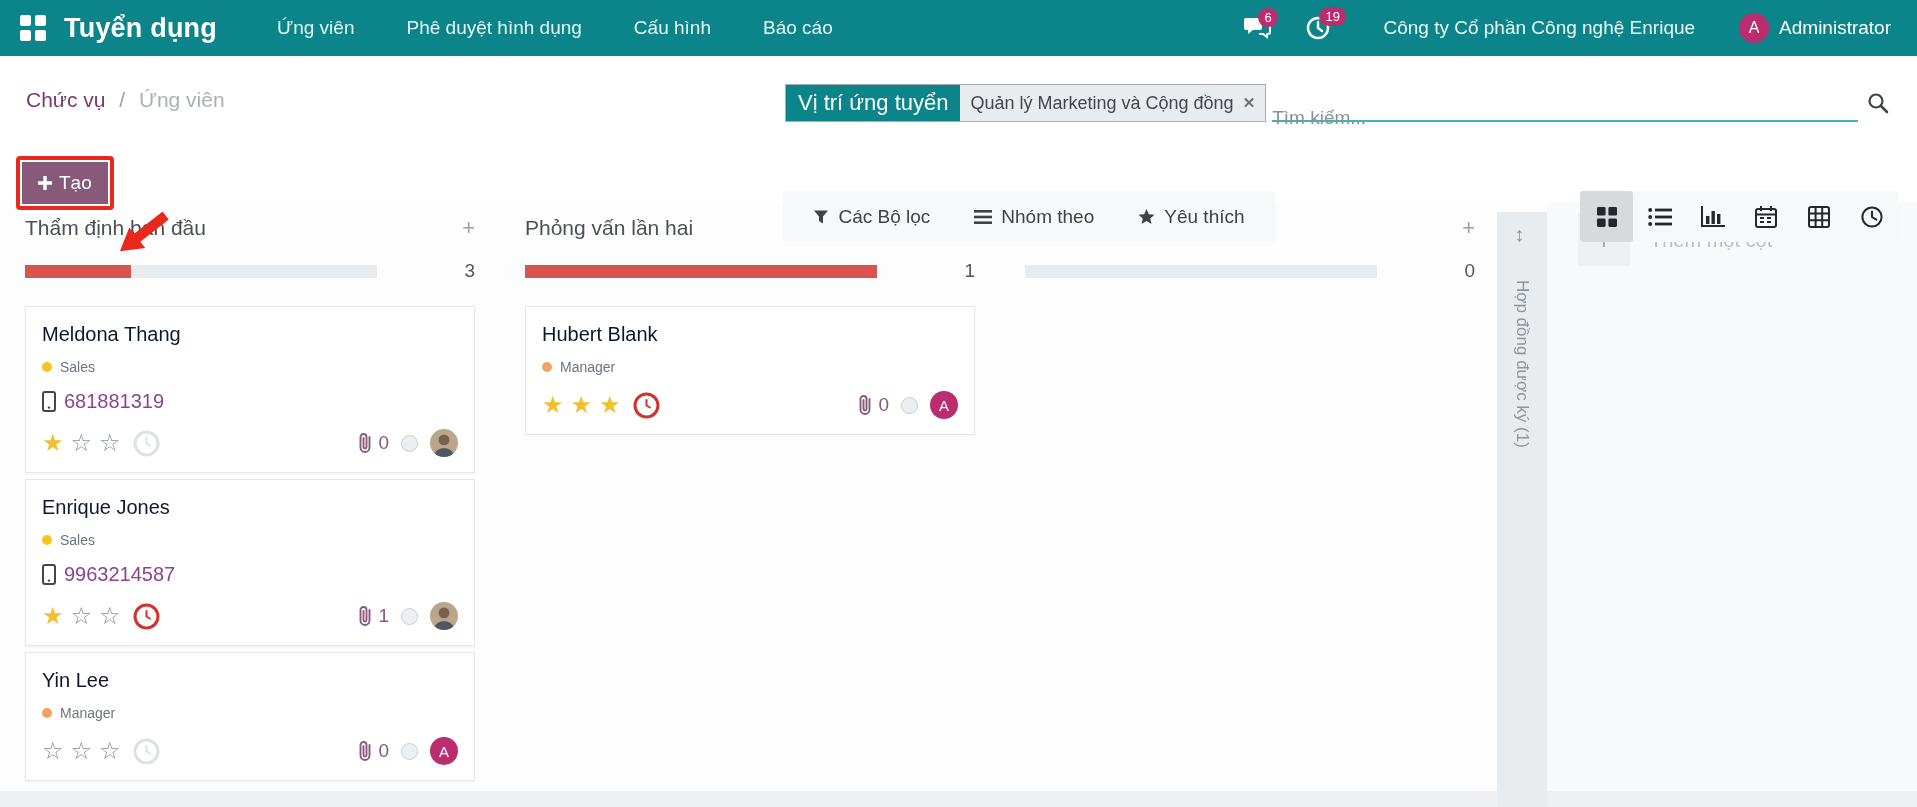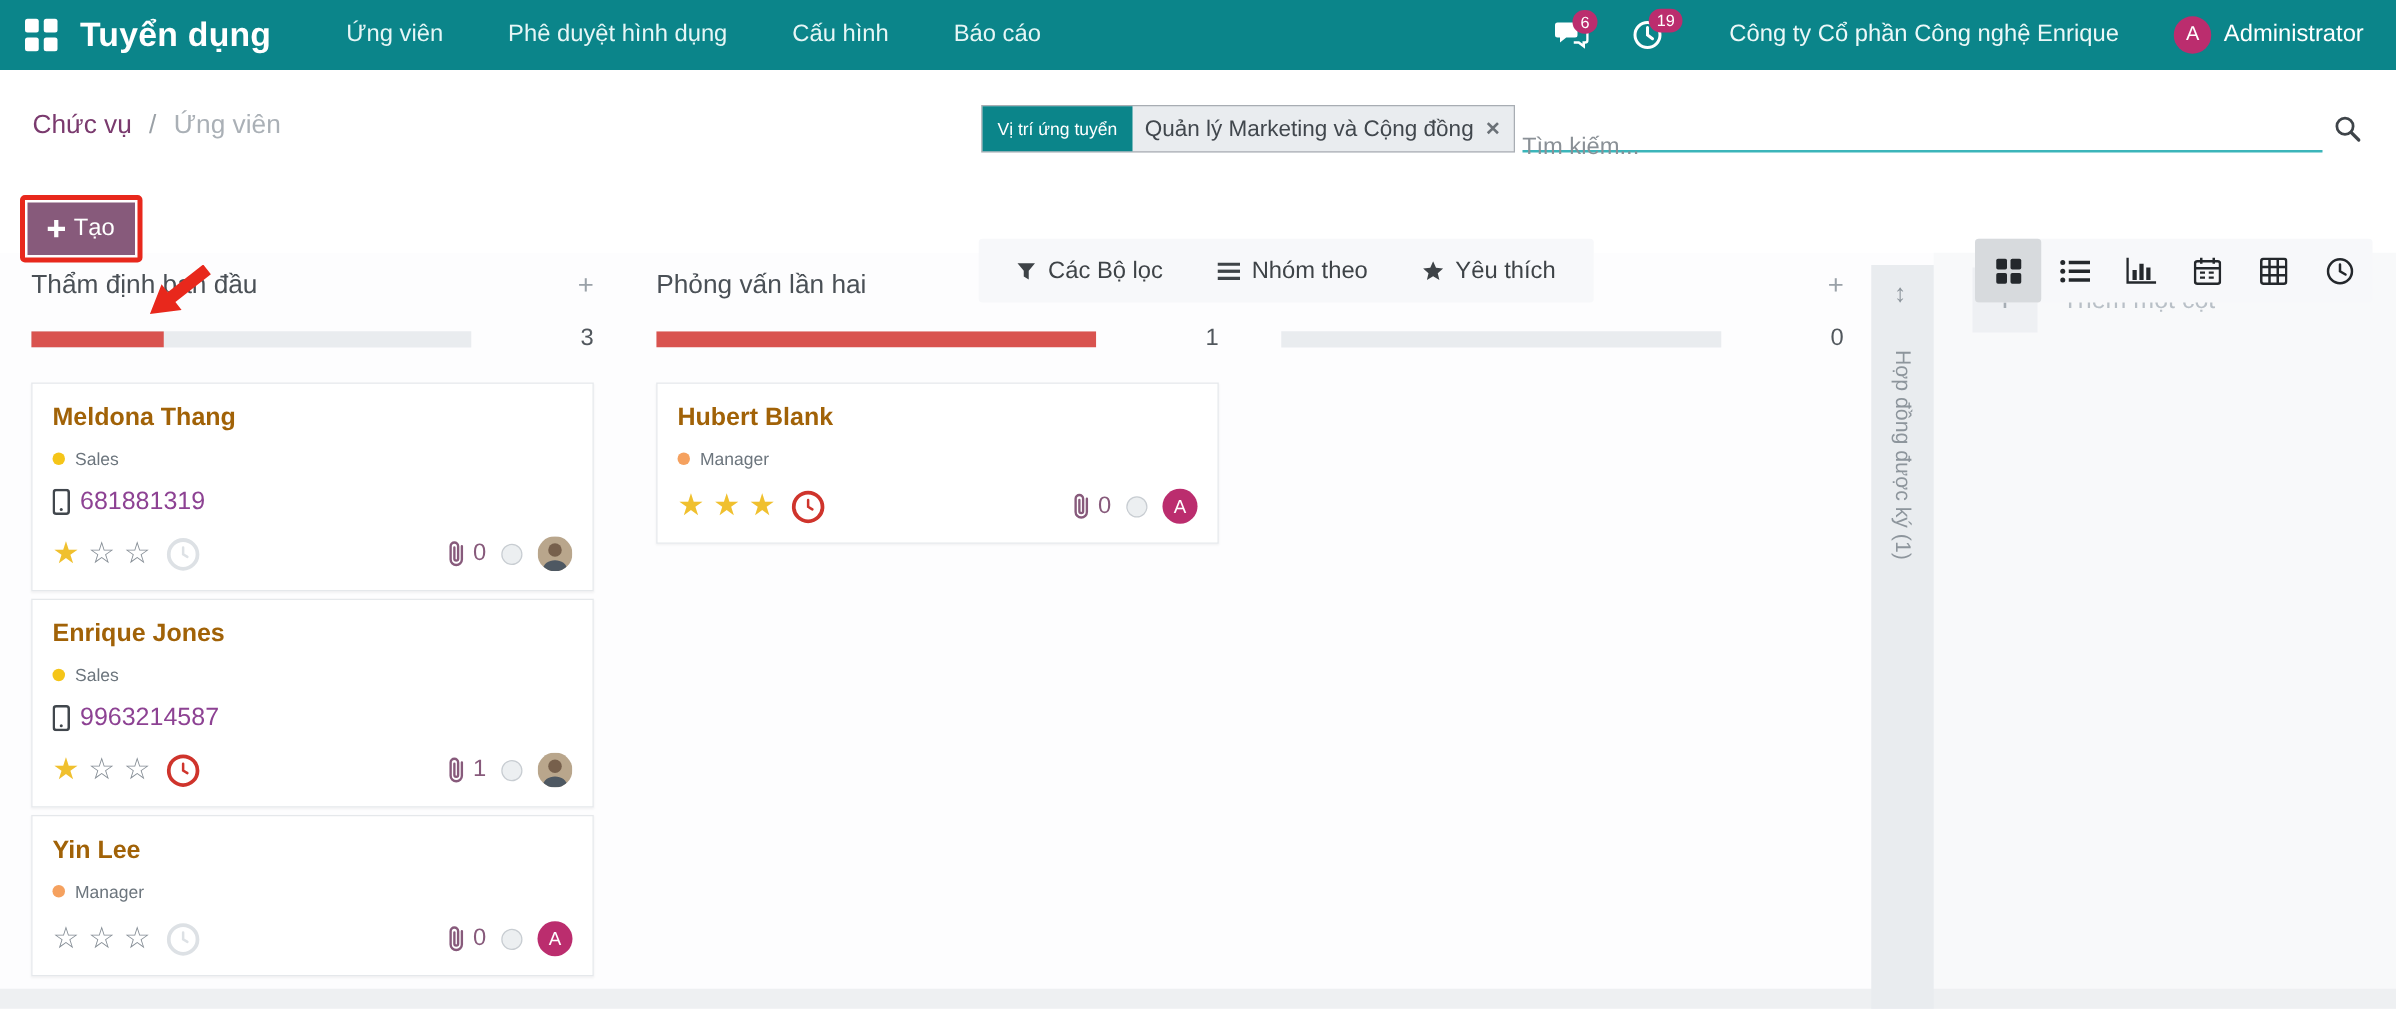--- a/index.html
+++ b/index.html
@@ -28,21 +28,21 @@
   
   .control-panel { position:absolute; top:56px; left:0; width:1917px; height:146px; background:#fff; z-index:20;}
   .breadcrumb { position:absolute; left:26px; top:32px; font-size:21px; }
   .breadcrumb .bc-parent { color:#7a3a6e; cursor:pointer; }
   .breadcrumb .bc-sep { color:#9aa0a6; margin:0 8px; }
   .breadcrumb .bc-current { color:#aab0b6; }
 
   .search-bar { position:absolute; left:785px; top:28px; width:1105px; height:38px;
     display:flex; align-items:stretch; }
   .facet { display:flex; align-items:stretch; border:1px solid #a8adb3; background:#e9ecef; }
-  .facet-label { background:#0b858a; color:#fff; font-size:14px; display:flex;
+  .facet-label { background:#0b858a; color:#fff; font-size:22px; display:flex;
     align-items:center; padding:0 12px; }
   .facet-value { color:#41474d; font-size:18px; display:flex; align-items:center;
     padding:0 10px; gap:9px; }
   .facet-remove { color:#6b7177; font-weight:bold; font-size:15px; cursor:pointer; }
   .search-input-wrap { flex:1; display:flex; align-items:center; margin-left:6px;
     border-bottom:2px solid #3cb5ba; position:relative; }
   .search-input { border:none; outline:none; width:100%; font-size:19px;
     font-family:Liberation Sans, sans-serif; color:#41474d; background:transparent;margin-top:31px; }
   .search-input::placeholder { color:#8a9096; }
   .search-glass { margin-left:8px; align-self:center; cursor:pointer; }
@@ -74,21 +74,21 @@
   .kcol-title { font-size:21px; color:#4a5056; }
   .kcol-plus { color:#9aa1a8; font-size:22px; cursor:pointer; line-height:20px; }
   .kcol-progress-row { display:flex; align-items:center; margin-top:18px; height:22px; }
   .kprogress { width:352px; height:13px; background:#e9ecef; overflow:hidden; cursor:pointer;}
   .kprogress-fill { height:100%; background:#d9534f; }
   .kcount { margin-left:auto; font-size:19px; color:#51575d; }
   .kcards { margin-top:24px; display:flex; flex-direction:column; gap:6px; }
 
   .card { background:#fff; border:1px solid #e5e8eb; box-shadow:0 1px 2px rgba(0,0,0,.05);
     padding:16px 16px 14px 16px; cursor:pointer; }
-  .card-title { font-size:20px; color:#a16207;font-weight:bold; }
+  .card-title { font-size:20px; color:#0f172a; }
   .tag-row { display:flex; align-items:center; gap:8px; margin-top:13px; }
   .tag-dot { width:10px; height:10px; border-radius:50%; }
   .tag-label { font-size:14px; color:#6c757d; }
   .phone-row { display:flex; align-items:center; gap:8px; margin-top:15px; }
   .phone-number { font-size:20px; color:#8d4293; cursor:pointer; }
   .icons-row { display:flex; align-items:center; margin-top:15px; height:30px; }
   .stars { display:flex; gap:7px; font-size:24px; line-height:26px; cursor:pointer; }
   .star { color:#868e96; } .star.filled { color:#f0c02e; }
   .clock-ic { margin-left:12px; display:flex; }
   .right-ic { margin-left:auto; display:flex; align-items:center; gap:12px; }

